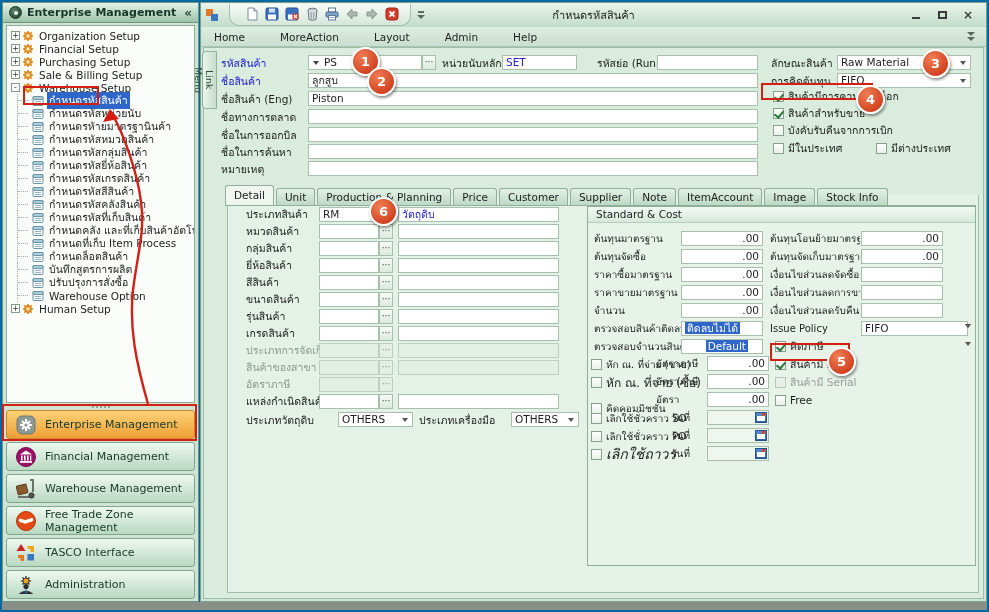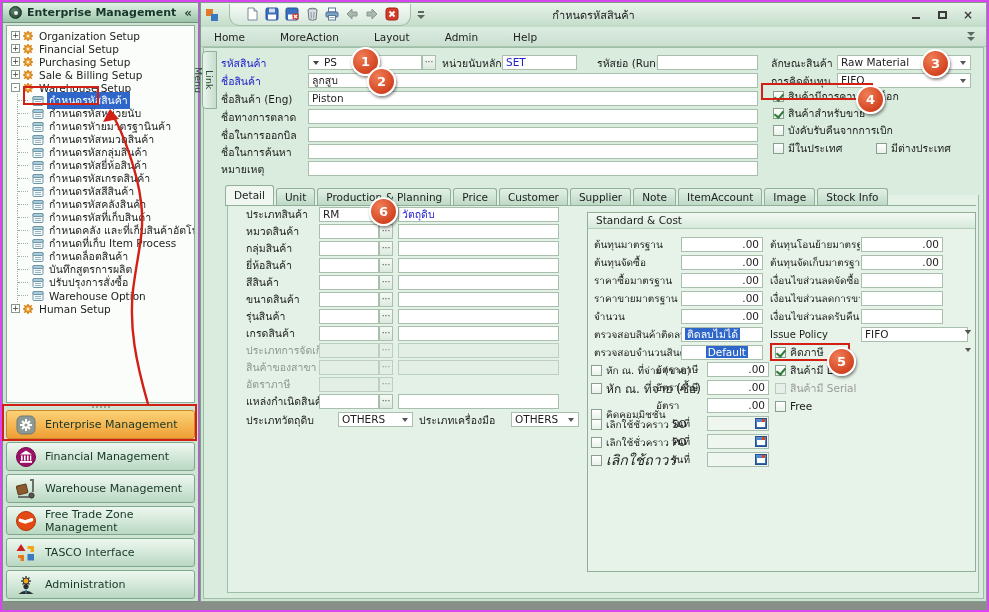--- a/index.html
+++ b/index.html
@@ -1,18 +1,18 @@
 <!DOCTYPE html>
 <html><head>
 <meta charset="utf-8">
 <style>
   *{box-sizing:border-box;margin:0;padding:0;}
   html,body{background:#444;}
   body{font-family:"DejaVu Sans","Liberation Sans",sans-serif;}
-  .stage{position:relative;width:989px;height:612px;background:#d946ef;overflow:hidden;font-size:10.5px;color:#1d1d1d;}
+  .stage{position:relative;width:989px;height:612px;background:#0369a1;overflow:hidden;font-size:10.5px;color:#1d1d1d;}
   .bottom-strip{position:absolute;left:2px;right:2px;bottom:2px;height:8px;background:#878f88;}
 
   
   .sidebar{position:absolute;left:2px;top:2px;width:197px;height:600px;background:#cfe4d5;border:1px solid #6f937c;}
   .sb-header{height:20px;display:flex;align-items:center;gap:5px;padding:0 6px;background:linear-gradient(#e3f2e6,#9cc4aa);border-bottom:1px solid #6f937c;color:#16382a;font-weight:bold;font-size:11px;}
   .sb-logo{width:13px;height:13px;border-radius:50%;background:radial-gradient(circle at 35% 35%,#5b7f6a,#1f3a2c);border:1px solid #143826;position:relative;flex:0 0 auto;}
   .sb-logo::after{content:"";position:absolute;left:4px;top:4px;width:4px;height:4px;border-radius:50%;background:#e9f4ec;}
   .sb-collapse{margin-left:auto;color:#2c4a38;font-size:12px;cursor:pointer;line-height:1;}
   .tree{position:absolute;left:3px;top:22px;right:3px;height:378px;background:#fbfdfb;border:1px solid #8fae99;overflow:hidden;padding-top:3px;}
   .trow{height:13px;display:flex;align-items:center;white-space:nowrap;cursor:pointer;}
@@ -94,21 +94,21 @@
   .drow .f1{position:static;width:60px;flex:0 0 auto;}
   .drow .br{position:static;flex:0 0 auto;}
   .drow .f2{position:static;width:161px;margin-left:5px;flex:0 0 auto;}
   .drow.dis .dl{color:#8a9a8e;}
   .drow.dis .f1,.drow.dis .br,.drow.dis .f2{background:#e3eee5;border-color:#bccfc0;color:#8a8a8a;}
   .drow.no2 .f2{visibility:hidden;}
   .drow.blue2 .f2{color:#2222cc;}
   .mat-row{position:absolute;left:26px;top:409px;width:356px;height:17px;z-index:2;}
 
   
-  .groupbox{position:absolute;left:386px;top:203px;width:389px;height:360px;border:1px solid #8fb096;background:#e7f3e9;z-index:2;margin-top:6px;}
+  .groupbox{position:absolute;left:386px;top:203px;width:389px;height:360px;border:1px solid #8fb096;background:#e7f3e9;z-index:2;}
   .gb-title{height:16px;background:linear-gradient(#f2f9f3,#d7e9db);border-bottom:1px solid #b7cdbc;padding:1px 8px;}
   .gb-body{position:relative;padding-top:6px;}
   .grow{height:18px;display:flex;align-items:center;position:relative;}
   .grow .gl1{width:93px;padding-left:6px;font-size:10px;white-space:nowrap;flex:0 0 auto;}
   .grow .gf1{position:static;width:82px;flex:0 0 auto;}
   .grow .gl2{width:92px;margin-left:5px;padding-left:2px;font-size:10px;white-space:nowrap;overflow:hidden;flex:0 0 auto;}
   .grow .gf2{position:static;width:82px;margin-left:1px;flex:0 0 auto;}
   .datefld{background:#eef6ef;display:flex;align-items:center;justify-content:flex-end;padding:0 1px;}
   .cal{width:12px;height:11px;background:linear-gradient(#5b8fd4,#2e66b0);border:1px solid #24508c;position:relative;display:block;}
   .cal::after{content:"";position:absolute;left:1px;top:3px;right:1px;height:5px;background:#fff;}

